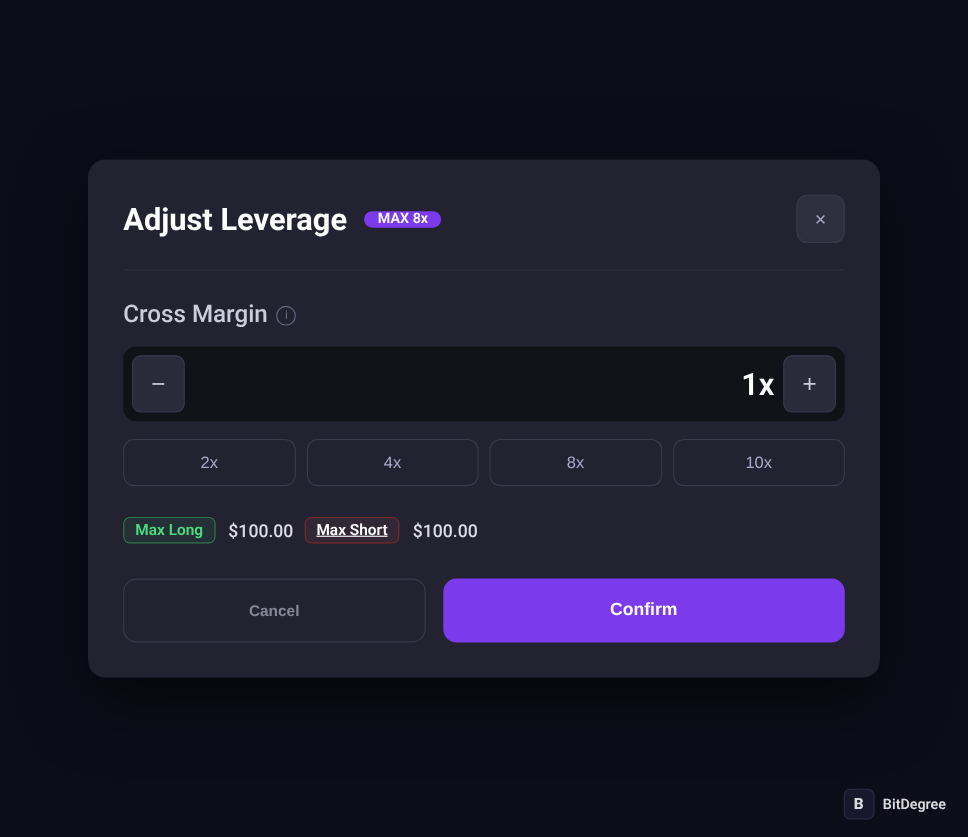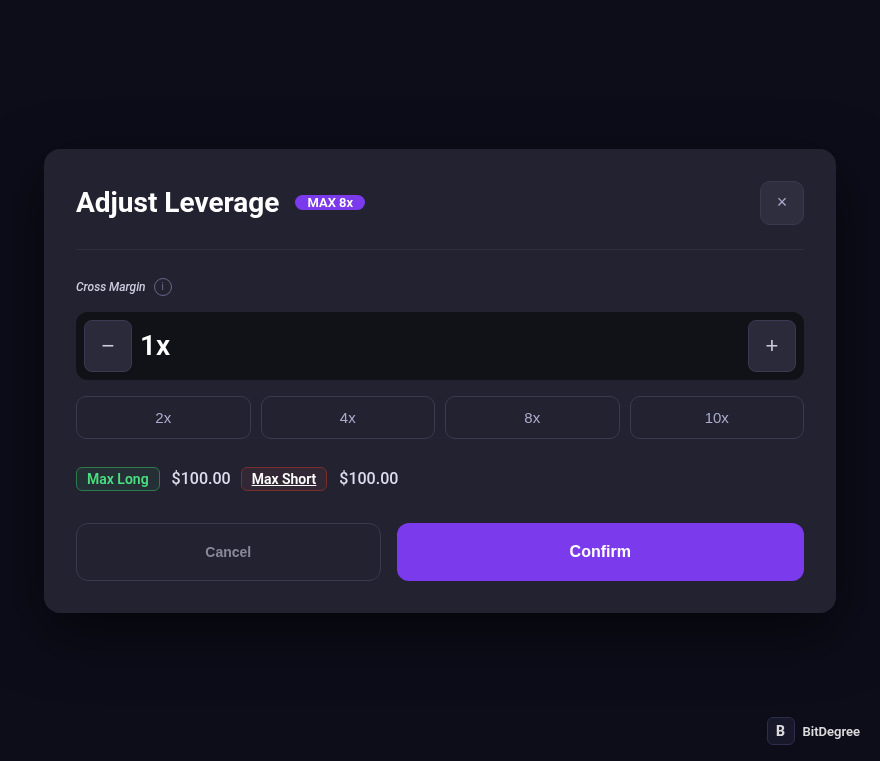--- a/index.html
+++ b/index.html
@@ -23,21 +23,21 @@
     .background-overlay {
       position: absolute;
       inset: 0;
       background: rgba(10, 10, 20, 0.75);
     }
 
     .modal {
       position: relative;
       background: #222230;
       border-radius: 16px;
-      width: 792px;
+      width: 720px;
       padding: 32px;
       z-index: 10;
       box-shadow: 0 20px 60px rgba(0,0,0,0.6);
     }
 
     .modal-header {
       display: flex;
       align-items: center;
       justify-content: space-between;
       margin-bottom: 24px;
@@ -85,24 +85,23 @@
     }
 
     .section-label {
       display: flex;
       align-items: center;
       gap: 8px;
       margin-bottom: 16px;
     }
 
     .section-label-text {
-      font-size: 12px;
+      font-size: 22px;
       color: #ccccdd;
       font-weight: 500;
-      font-style: italic;
     }
 
     .info-icon {
       width: 18px;
       height: 18px;
       border-radius: 50%;
       border: 1px solid #666688;
       color: #666688;
       font-size: 11px;
       display: flex;
@@ -131,21 +130,21 @@
       font-size: 22px;
       cursor: pointer;
       display: flex;
       align-items: center;
       justify-content: center;
       flex-shrink: 0;
     }
 
     .leverage-value {
       flex: 1;
-      text-align: left;
+      text-align: right;
       font-size: 28px;
       font-weight: 600;
       color: #ffffff;
     }
 
     .preset-buttons {
       display: flex;
       gap: 10px;
       margin-bottom: 28px;
     }

